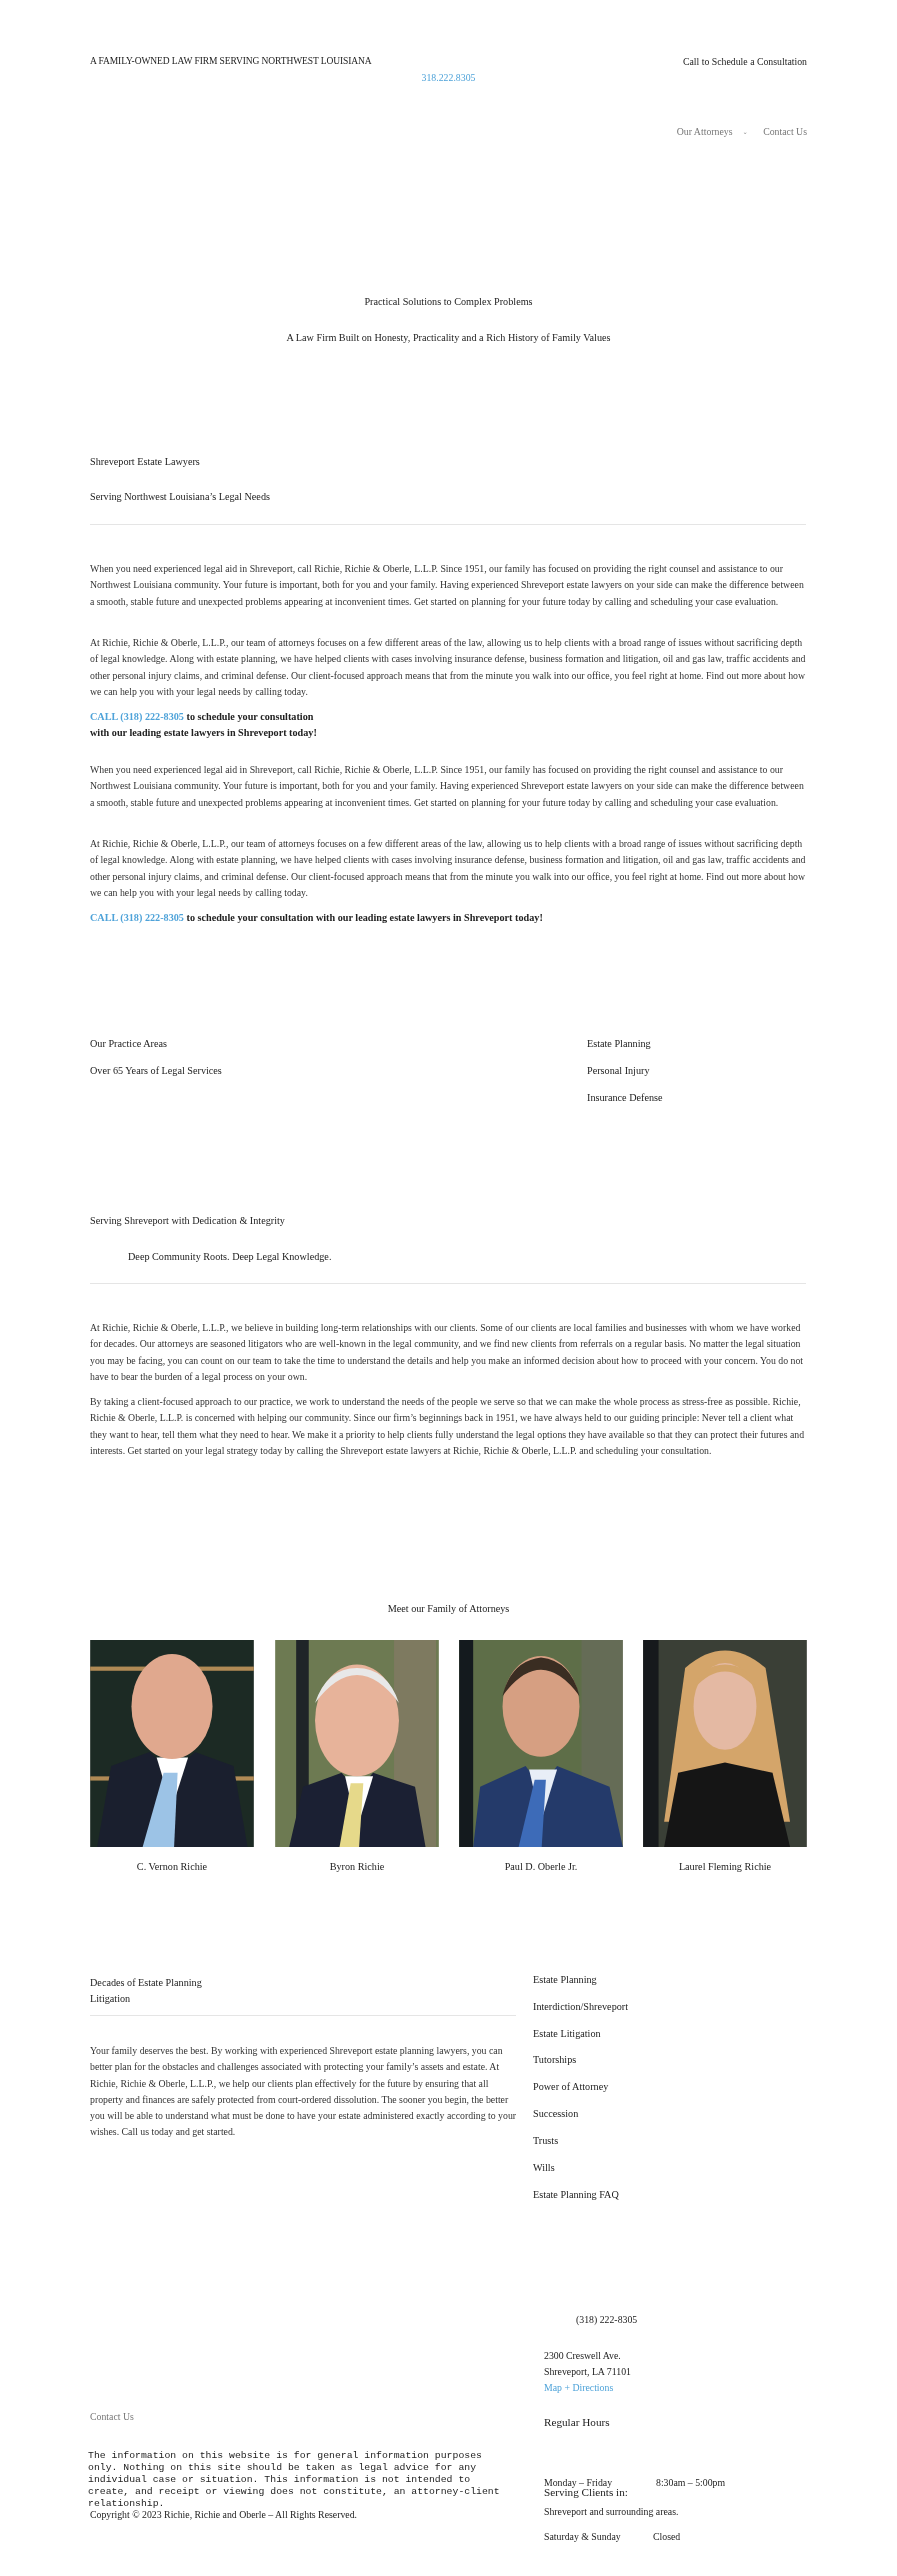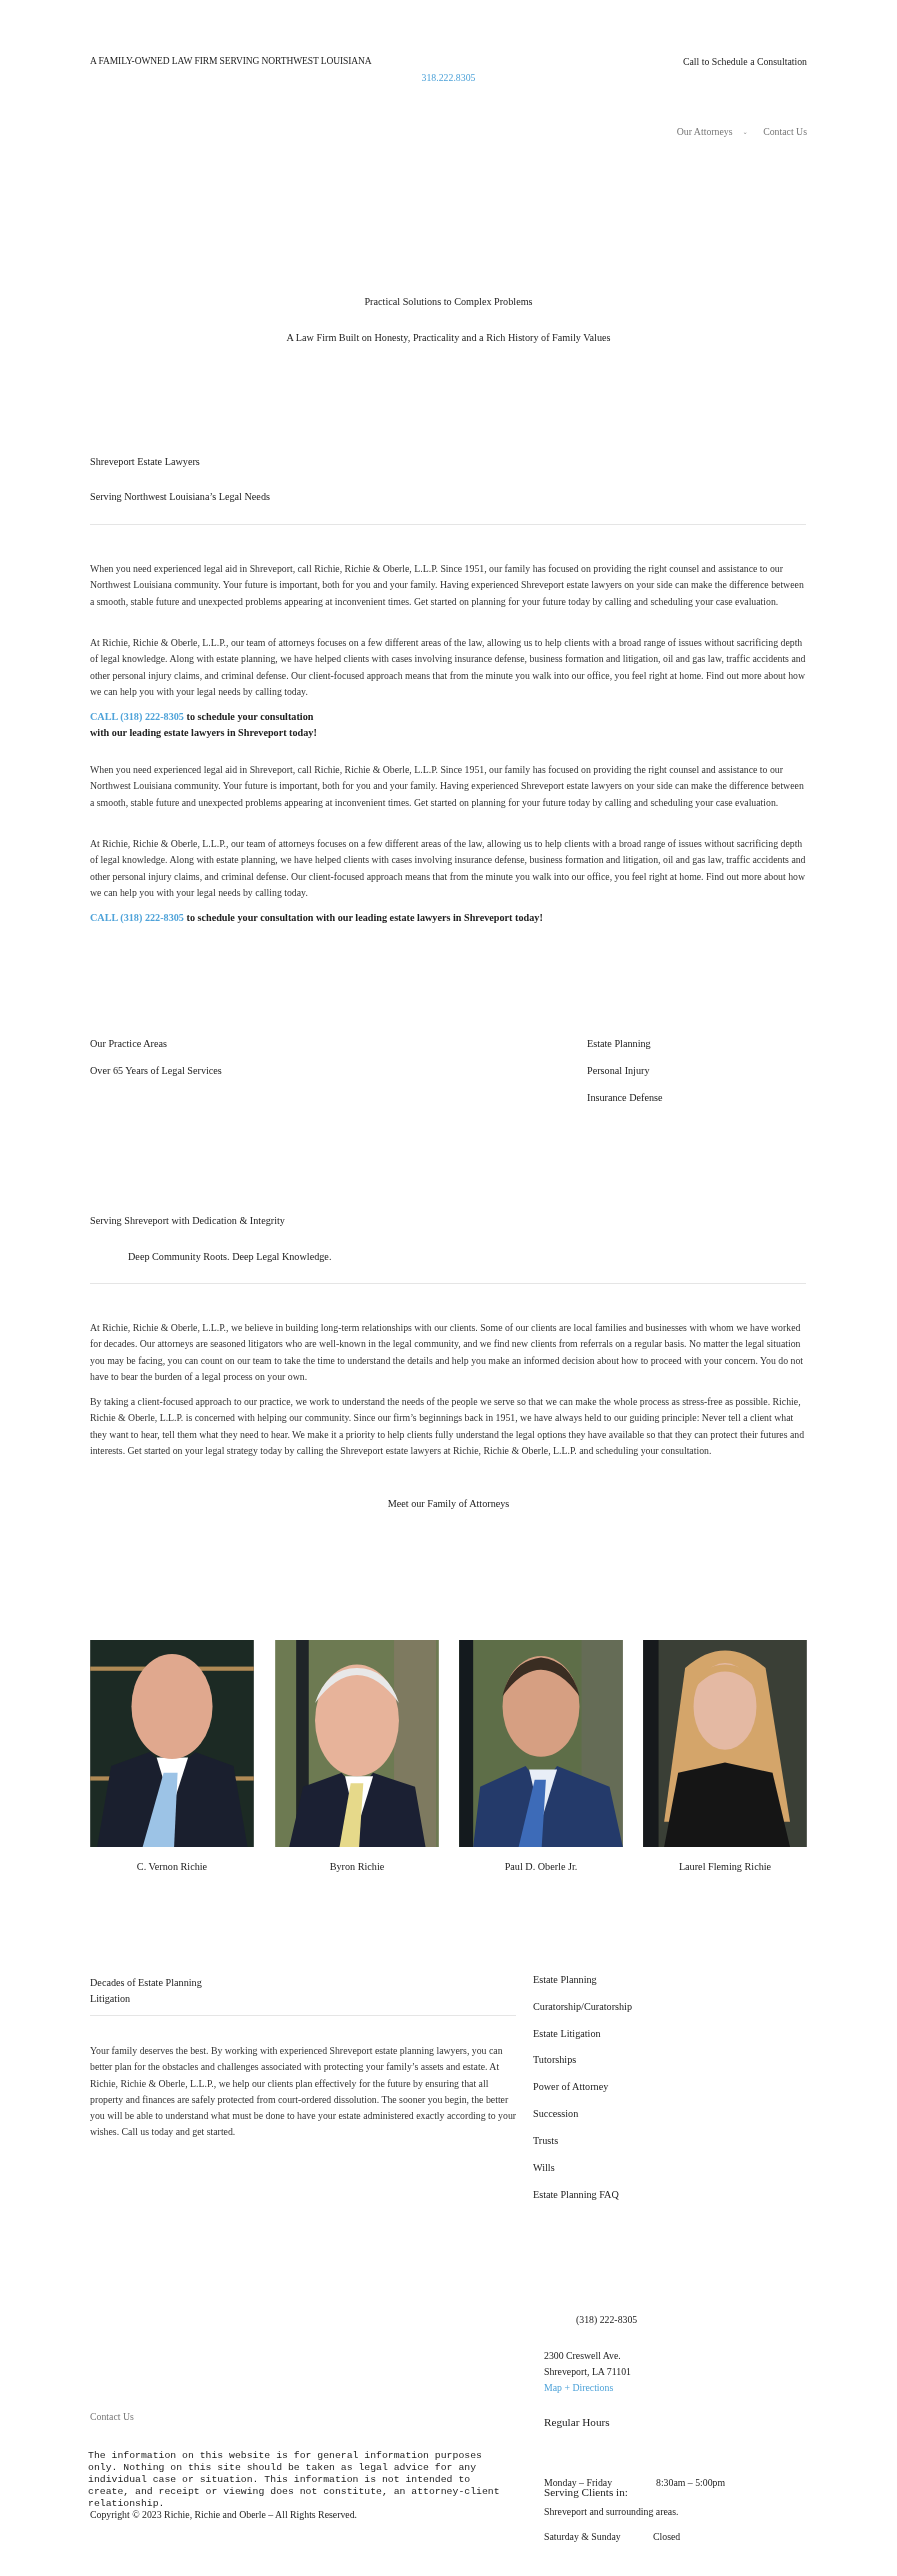--- a/index.html
+++ b/index.html
@@ -89,21 +89,21 @@
 <a class="abs practice-link" style="left:587px; top:1065px;">Personal Injury</a>
 <a class="abs practice-link" style="left:587px; top:1092px;">Insurance Defense</a>
 
 <div class="abs heading" style="left:90px; top:1215px;">Serving Shreveport with Dedication &amp; Integrity</div>
 <div class="abs heading" style="left:90px; top:1251px;margin-left:38px;">Deep Community Roots. Deep Legal Knowledge.</div>
 <div class="abs divider" style="left:90px; top:1283px; width:716px;"></div>
 
 <p class="abs para" style="left:90px; top:1320px;">At Richie, Richie &amp; Oberle, L.L.P., we believe in building long-term relationships with our clients. Some of our clients are local families and businesses with whom we have worked for decades. Our attorneys are seasoned litigators who are well-known in the legal community, and we find new clients from referrals on a regular basis. No matter the legal situation you may be facing, you can count on our team to take the time to understand the details and help you make an informed decision about how to proceed with your concern. You do not have to bear the burden of a legal process on your own.</p>
 <p class="abs para" style="left:90px; top:1394px;">By taking a client-focused approach to our practice, we work to understand the needs of the people we serve so that we can make the whole process as stress-free as possible. Richie, Richie &amp; Oberle, L.L.P. is concerned with helping our community. Since our firm’s beginnings back in 1951, we have always held to our guiding principle: Never tell a client what they want to hear, tell them what they need to hear. We make it a priority to help clients fully understand the legal options they have available so that they can protect their futures and interests. Get started on your legal strategy today by calling the Shreveport estate lawyers at Richie, Richie &amp; Oberle, L.L.P. and scheduling your consultation.</p>
 
-<div class="abs hero-line" style="top:1498px;">Meet our Family of Attorneys</div>
+<div class="abs hero-line" style="top:1603px;">Meet our Family of Attorneys</div>
 
 <div class="att-card" style="left:90px;">
   <div class="att-photo">
     <svg width="164" height="207" viewBox="0 0 234 296">
       <rect width="234" height="296" fill="#1c2a24"></rect>
       <rect y="38" width="234" height="6" fill="#b08a55"></rect>
       <rect y="195" width="234" height="6" fill="#b08a55"></rect>
       <path d="M10 296 L30 180 L85 160 L117 190 L150 160 L205 180 L225 296 Z" fill="#1a1f2e"></path>
       <path d="M95 168 L117 240 L140 168 Z" fill="#ffffff"></path>
       <path d="M105 190 L125 190 L120 296 L75 296 Z" fill="#9cc3e6"></path>
@@ -160,21 +160,21 @@
 </div>
 
 <div class="abs heading" style="left:90px; top:1975px; line-height:16px;">
   <span>Decades of Estate Planning</span><br>
   <span>Litigation</span>
 </div>
 <div class="abs divider" style="left:90px; top:2015px; width:426px;"></div>
 <p class="abs para" style="left:90px; top:2043px; width:428px;">Your family deserves the best. By working with experienced Shreveport estate planning lawyers, you can better plan for the obstacles and challenges associated with protecting your family’s assets and estate. At Richie, Richie &amp; Oberle, L.L.P., we help our clients plan effectively for the future by ensuring that all property and finances are safely protected from court-ordered dissolution. The sooner you begin, the better you will be able to understand what must be done to have your estate administered exactly according to your wishes. Call us today and get started.</p>
 
 <a class="ep-link" style="top:1974px;">Estate Planning</a>
-<a class="ep-link" style="top:2001px;">Curatorship/Curatorship</a>
+<a class="ep-link" style="top:2001px;">Interdiction/Shreveport</a>
 <a class="ep-link" style="top:2028px;">Estate Litigation</a>
 <a class="ep-link" style="top:2054px;">Tutorships</a>
 <a class="ep-link" style="top:2081px;">Power of Attorney</a>
 <a class="ep-link" style="top:2108px;">Succession</a>
 <a class="ep-link" style="top:2135px;">Trusts</a>
 <a class="ep-link" style="top:2162px;">Wills</a>
 <a class="ep-link" style="top:2189px;">Estate Planning FAQ</a>
 
 <a class="abs footer-text" style="left:90px; top:2411px; color:#777;">Contact Us</a>
 <p class="abs footer-text" style="left:88px; top:2450px; width:428px; line-height:12px;font-family:Liberation Mono, monospace;">The information on this website is for general information purposes only. Nothing on this site should be taken as legal advice for any individual case or situation. This information is not intended to create, and receipt or viewing does not constitute, an attorney-client relationship.</p>

